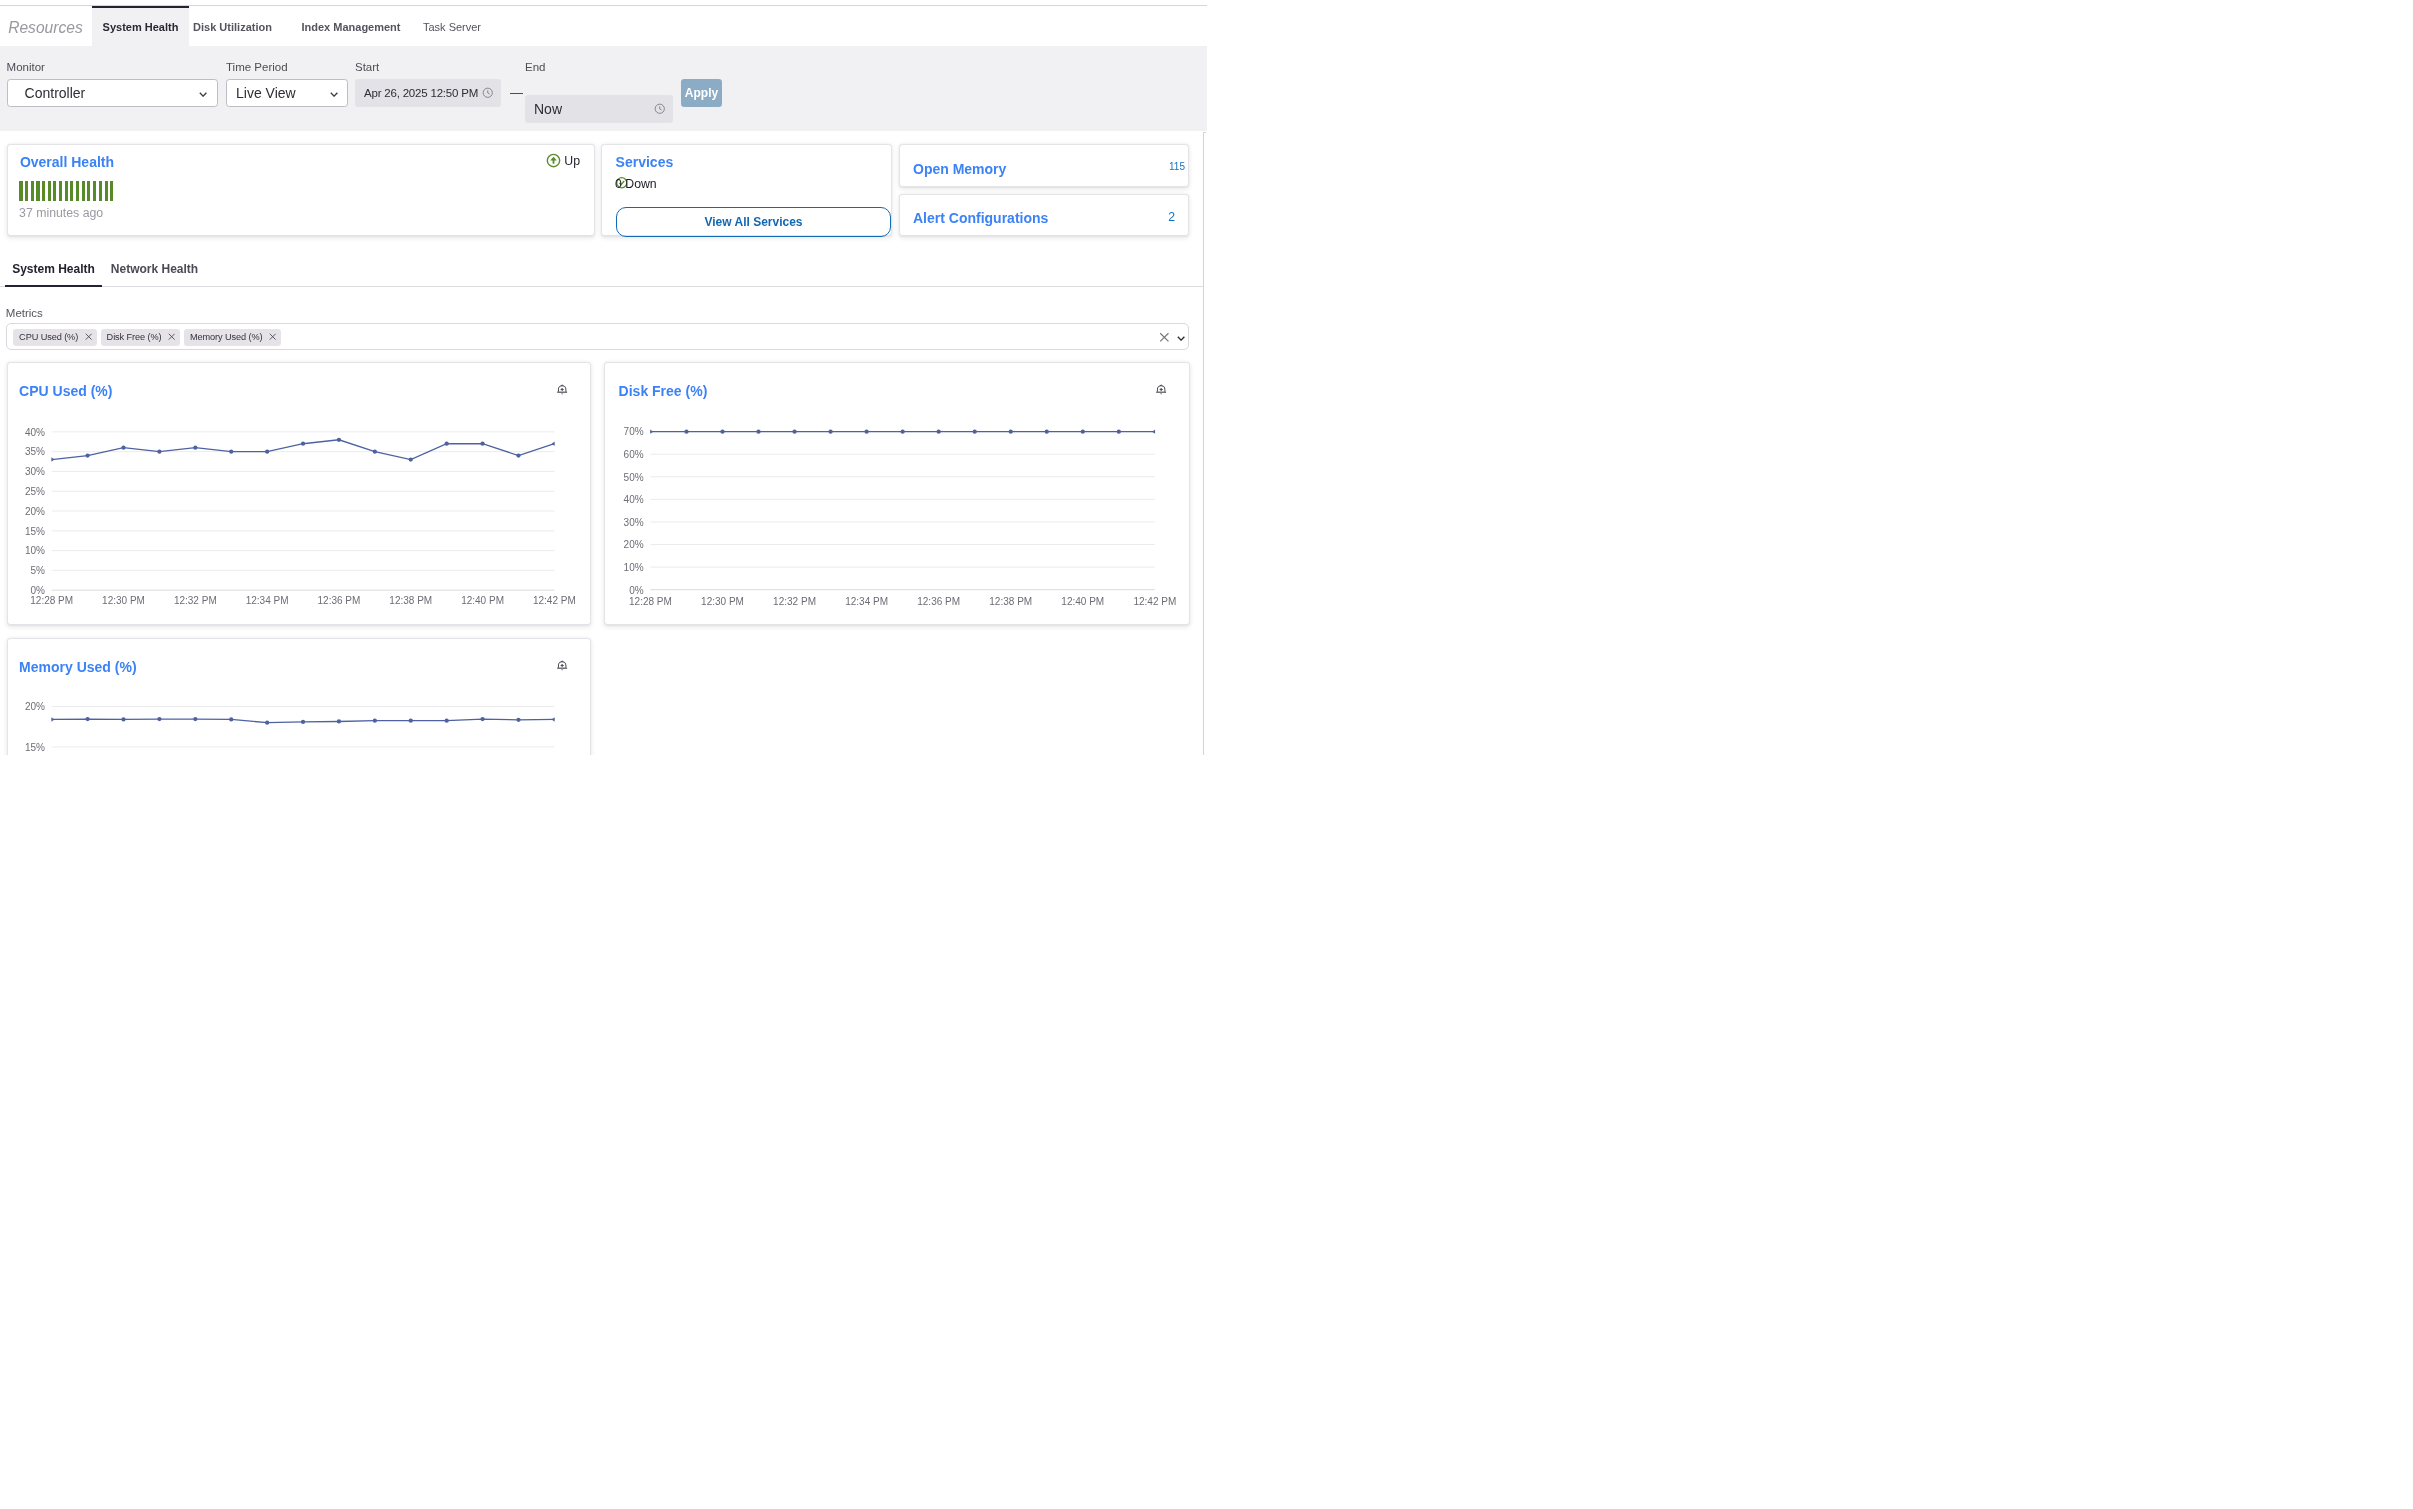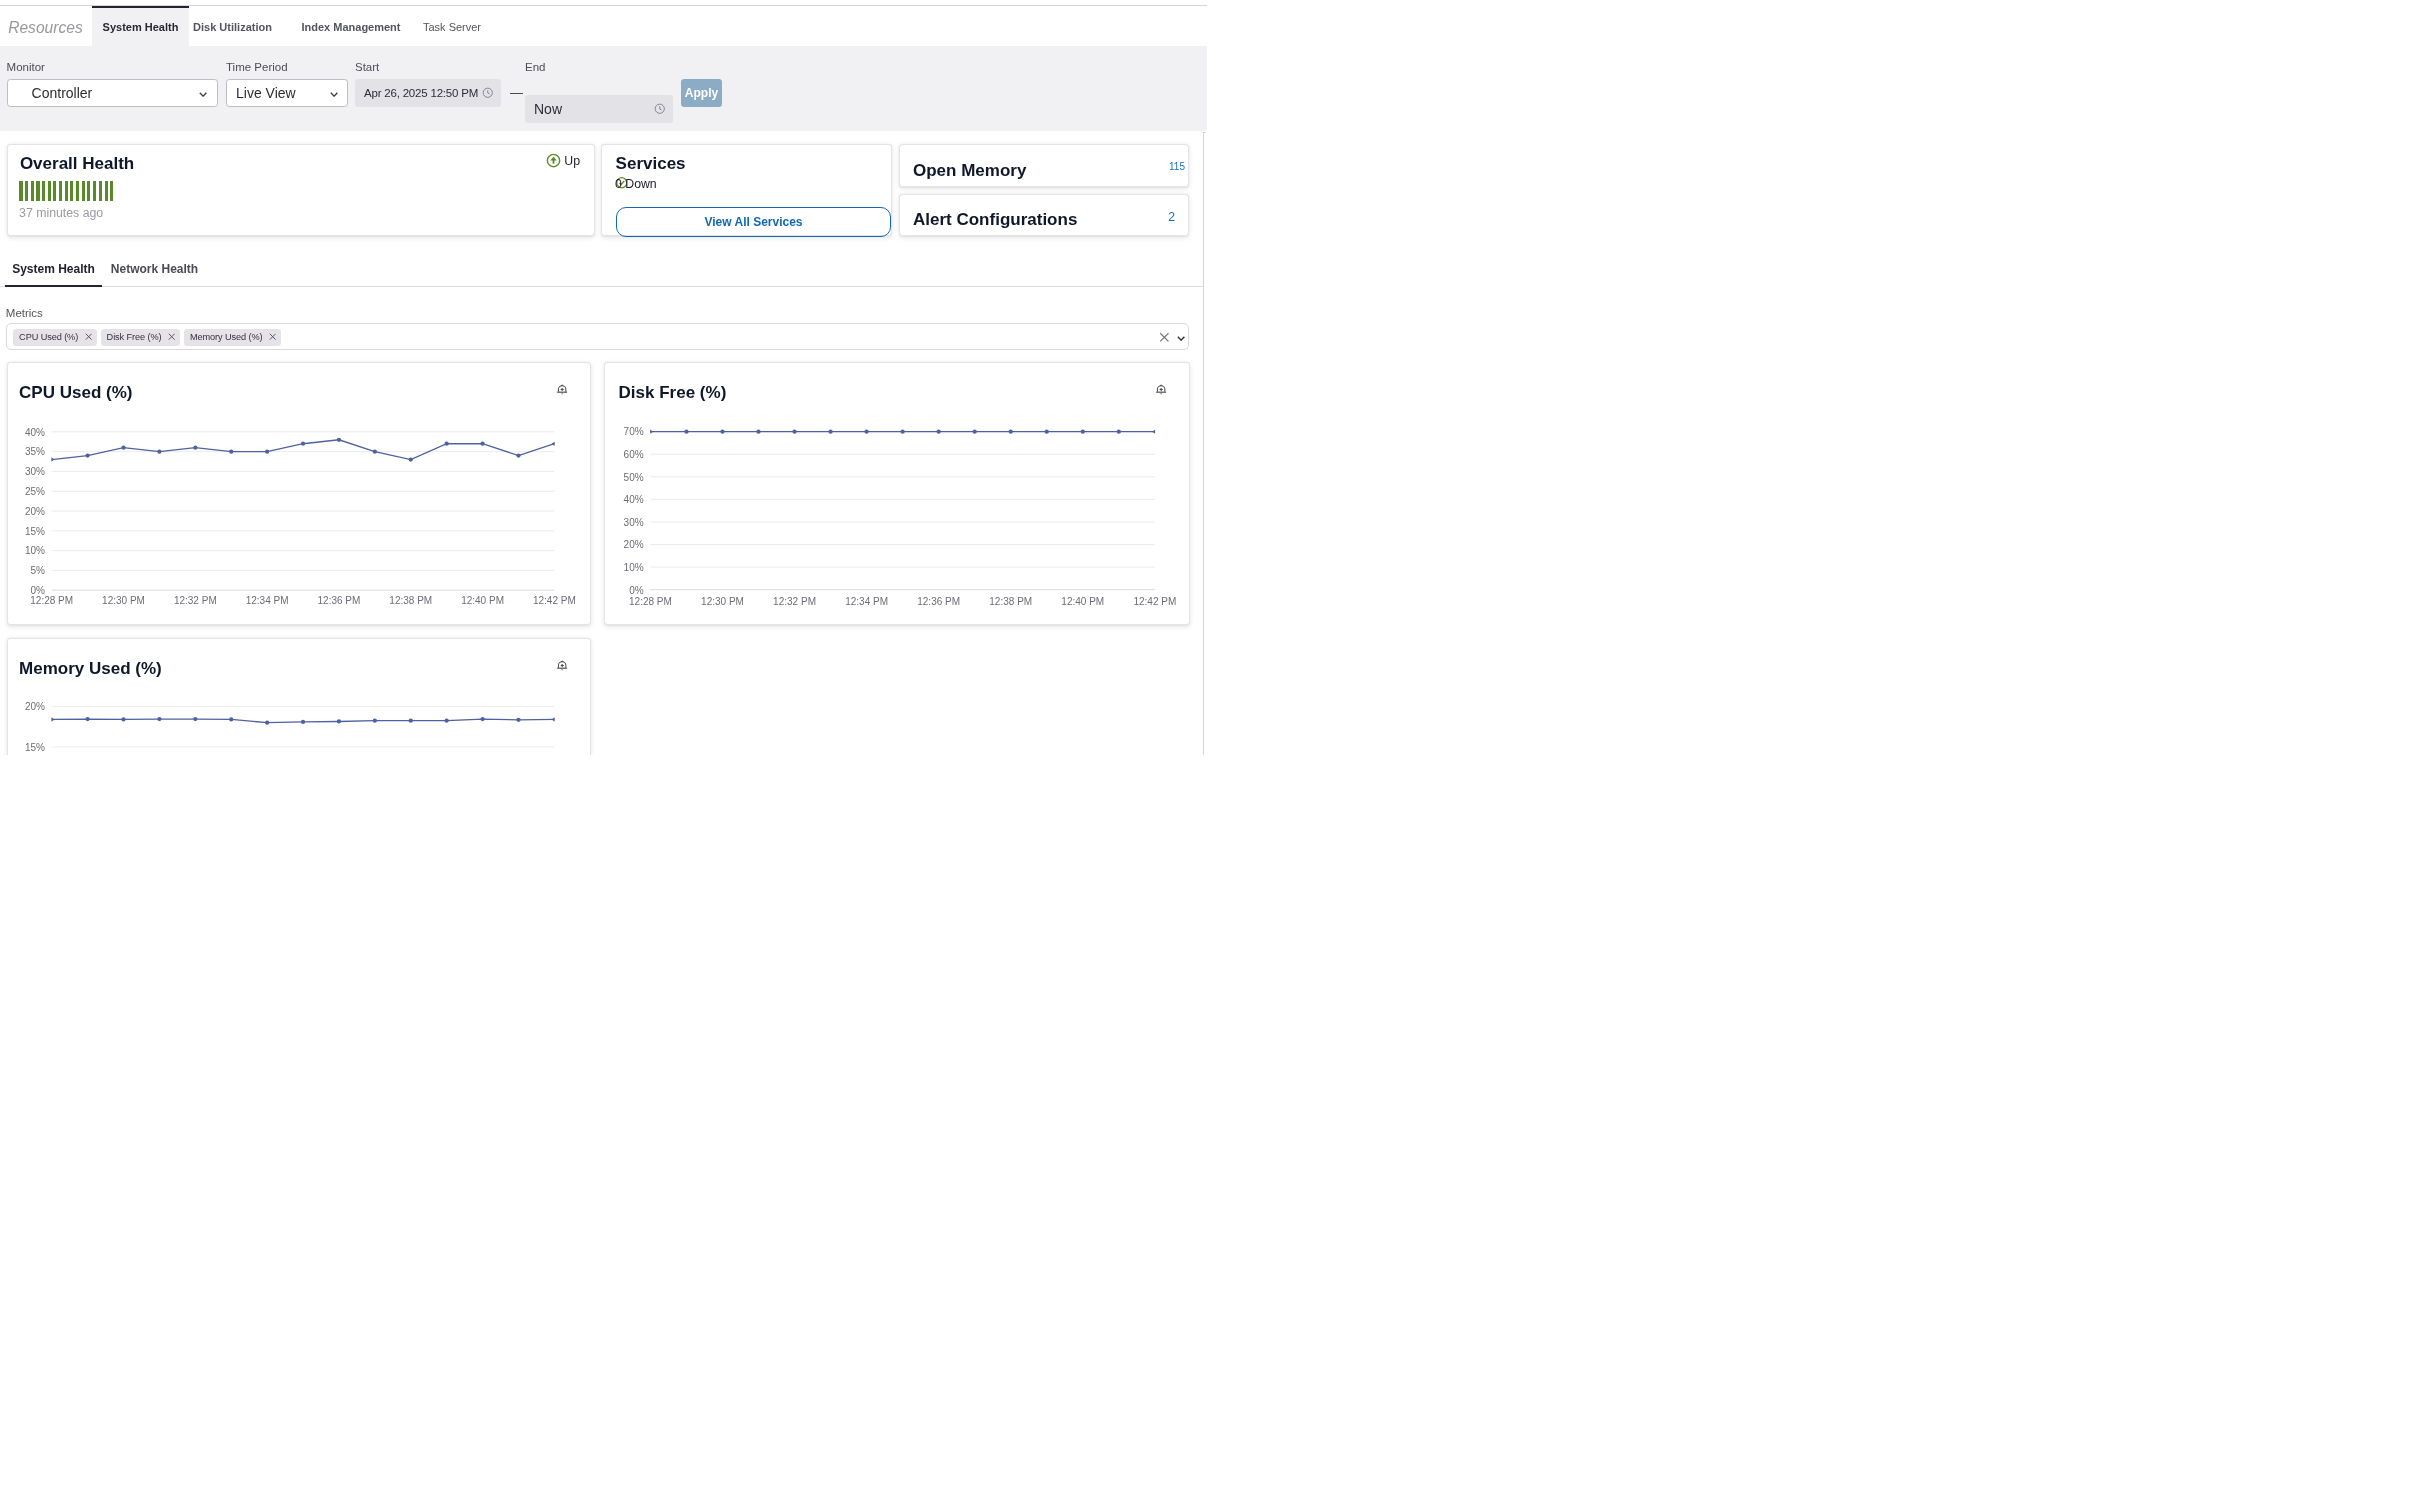--- a/index.html
+++ b/index.html
@@ -1,21 +1,21 @@
 <!DOCTYPE html>
 <html style="font-size:13px"><head><meta charset="utf-8"><title>Resources</title>
 <style>
   * { margin:0; padding:0; box-sizing:border-box; }
   html,body { background:#fff; }
   #app { position:relative; width:1207px; height:755px; overflow:hidden;
          font-family:"Liberation Sans", sans-serif; background:#fff; }
   .abs { position:absolute; }
   .card { position:absolute; background:#fff; border:0.8px solid #e3e3e8; border-radius:3.3px;
           box-shadow:0 0.8px 1.6px rgba(28,28,46,.05), 0 1.6px 5px rgba(28,28,46,.10); }
-  .ttl { position:absolute; font-size:17px; font-weight:bold; color:#0f172a; line-height:1.2; }
+  .ttl { position:absolute; font-size:14px; font-weight:bold; color:#3b82f6; line-height:1.2; }
   .pillrow { position:absolute; left:6.3px; top:4.7px; display:flex; column-gap:3.7px; }
   .pill { height:17px; background:#e5e3e8; border-radius:3.3px;
           display:inline-flex; align-items:center; column-gap:6.6px; padding:0 5px 0 5.8px;
           font-size:9.2px; color:#33323c; white-space:nowrap; letter-spacing:-0.1px; }
   .pill svg { flex:none; }
 </style></head>
 <body>
 <div id="app">
 
   <div class="abs" style="left:0;top:5.3px;width:1207px;height:0.8px;background:#d6d6da"></div>
@@ -31,21 +31,21 @@
   <div class="abs" style="left:411px;top:7.8px;width:82px;height:39px;text-align:center;line-height:38px;
        font-size:11px;font-weight:normal;color:#54545e">Task Server</div>
 
   <div class="abs" style="left:0;top:46px;width:1207px;height:85px;background:#f1f1f4"></div>
   <div class="abs" style="left:6.6px;top:61px;font-size:11.5px;color:#4d4d55">Monitor</div>
   <div class="abs" style="left:226px;top:61px;font-size:11.5px;color:#4d4d55">Time Period</div>
   <div class="abs" style="left:355px;top:61px;font-size:11.5px;color:#4d4d55">Start</div>
   <div class="abs" style="left:525px;top:61px;font-size:11.5px;color:#4d4d55">End</div>
 
   <div class="abs" style="left:6.6px;top:79px;width:211px;height:28px;background:#fff;border:0.8px solid #bdbdc5;
-       border-radius:3.3px;font-size:14px;color:#2d2d35;line-height:26px;padding-left:24px">Controller
+       border-radius:3.3px;font-size:14px;color:#2d2d35;line-height:26px;padding-left:17px">Controller
        <span style="position:absolute;right:9px;top:11.5px;line-height:0"><svg width="8.2" height="5" viewBox="0 0 10 6">
           <polyline points="1,1 5,5 9,1" fill="none" stroke="#3c3c44" stroke-width="1.7"></polyline>
         </svg></span></div>
   <div class="abs" style="left:226px;top:79px;width:122px;height:28px;background:#fff;border:0.8px solid #bdbdc5;
        border-radius:3.3px;font-size:14px;color:#2d2d35;line-height:26px;padding-left:9px">Live View
        <span style="position:absolute;right:9px;top:11.5px;line-height:0"><svg width="8.2" height="5" viewBox="0 0 10 6">
           <polyline points="1,1 5,5 9,1" fill="none" stroke="#3c3c44" stroke-width="1.7"></polyline>
         </svg></span></div>
   <div class="abs" style="left:355px;top:79px;width:146px;height:28px;background:#e3e3e7;
        border-radius:3.3px;font-size:11.5px;letter-spacing:-0.2px;color:#2d2d35;line-height:28px;padding-left:9px">Apr&nbsp;26, 2025 12:50&nbsp;PM

